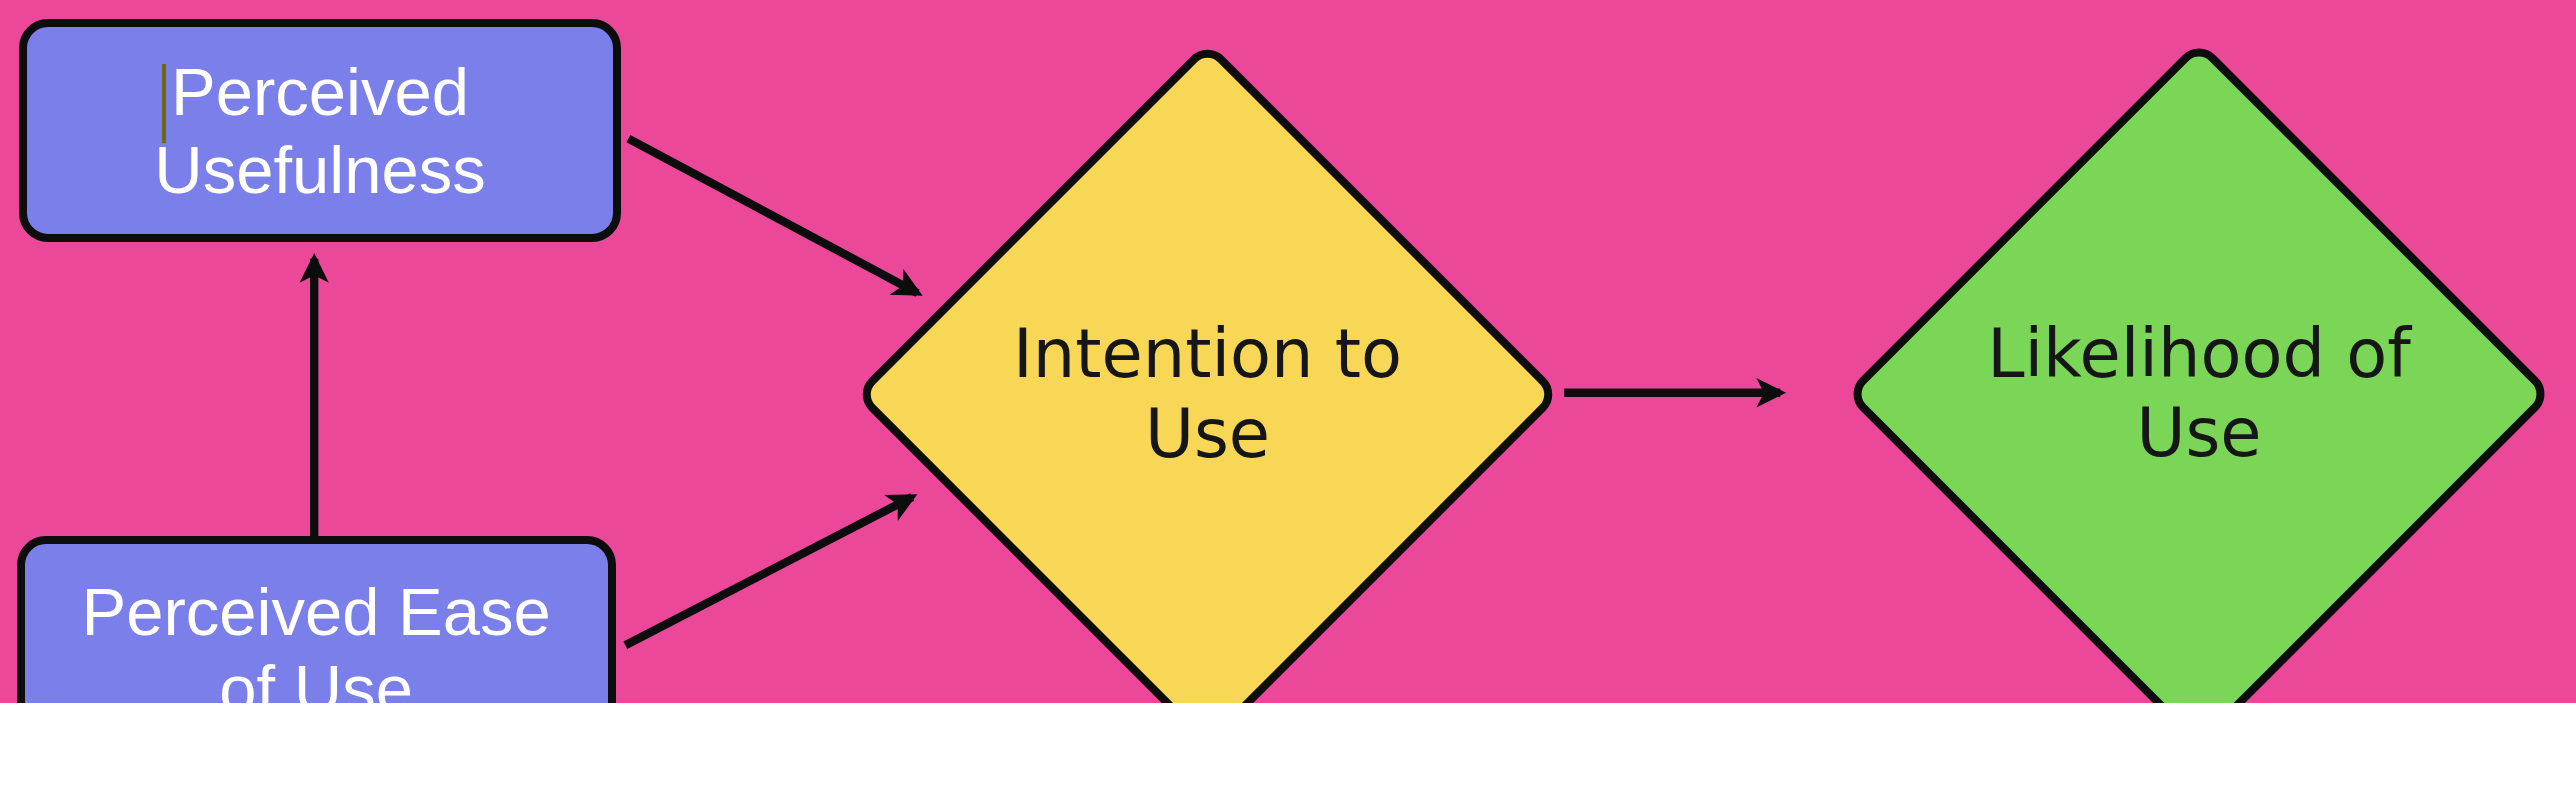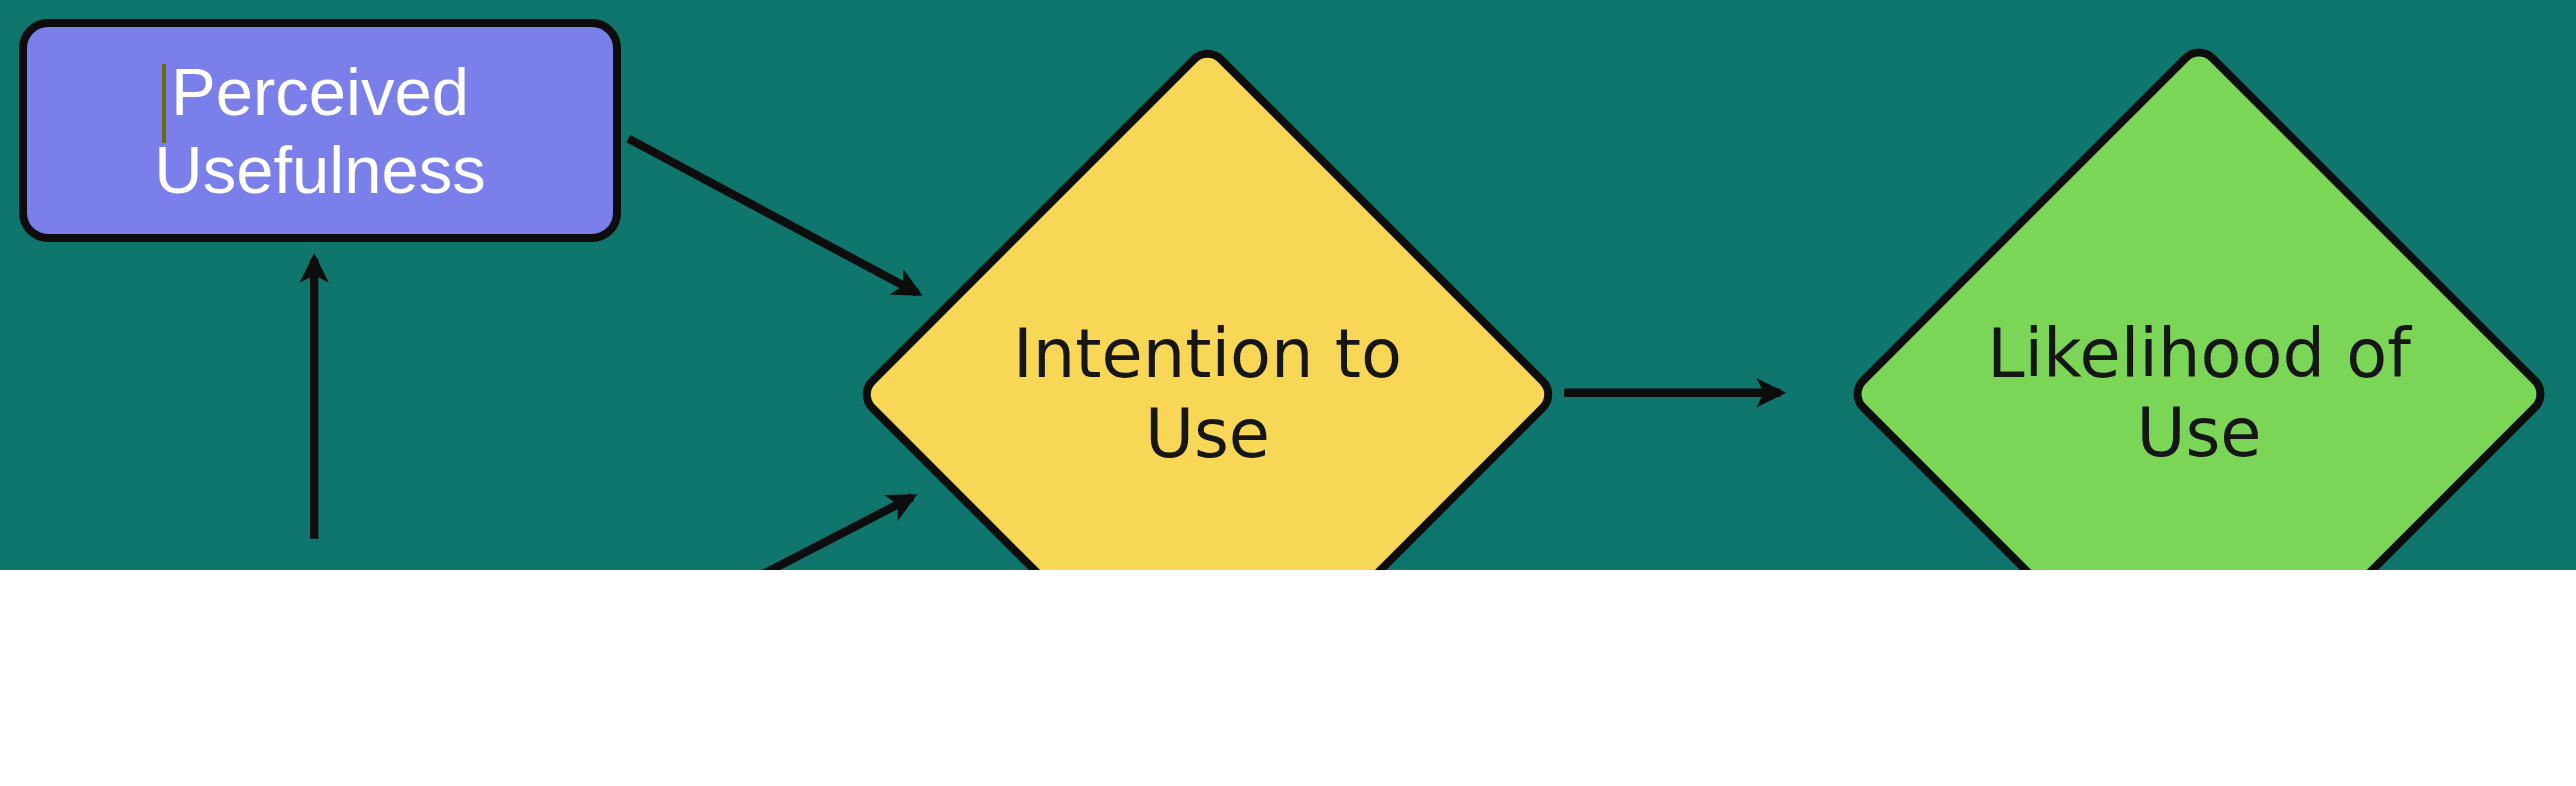--- a/index.html
+++ b/index.html
@@ -1,21 +1,21 @@
 <!DOCTYPE html>
 <html style="font-size:12px"><head>
 <meta charset="utf-8">
 <style>
   html, body { margin: 0; padding: 0; background: #ffffff; }
 
   .canvas {
     position: relative;
     width: 2576px;
-    height: 570px;
-    background: #0f766e;
+    height: 703px;
+    background: #ec4899;
     overflow: hidden;
     font-family: "Liberation Sans", sans-serif;
   }
 
   svg.connectors {
     position: absolute;
     left: 0; top: 0;
     width: 2576px; height: 787px;
   }
 
@@ -95,20 +95,24 @@
 
     <line x1="2056" y1="516" x2="2340" y2="516" stroke-width="11" marker-end="url(#arrowhead)" stroke="#0D0D0D"></line>
   </svg>
 
   <div id="node-pu" class="rect-node" style="background: rgb(122, 127, 233);">
     <span class="label" style="color: rgb(255, 255, 255);">Perceived
 Usefulness</span>
     <div class="caret" style="background: rgb(110, 106, 17);"></div>
   </div>
 
+  <div id="node-peou" class="rect-node" style="background: rgb(122, 127, 233);">
+    <span class="label" style="color: rgb(255, 255, 255);">Perceived Ease
+of Use</span>
+  </div>
 
   <div id="node-itu" class="diamond" style="background: rgb(247, 215, 85);">
     <div class="diamond-inner">
       <span class="label" style="color: rgb(22, 22, 22);">Intention to
 Use</span>
     </div>
   </div>
 
   <div id="node-lou" class="diamond" style="background: rgb(123, 214, 88);">
     <div class="diamond-inner">

